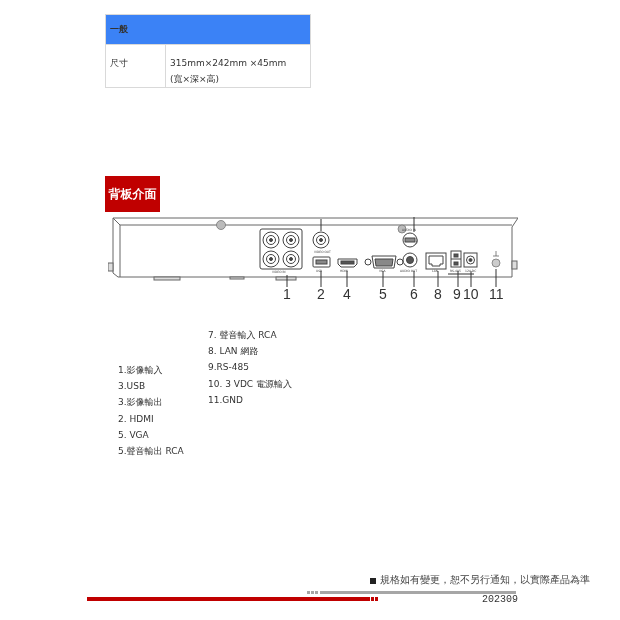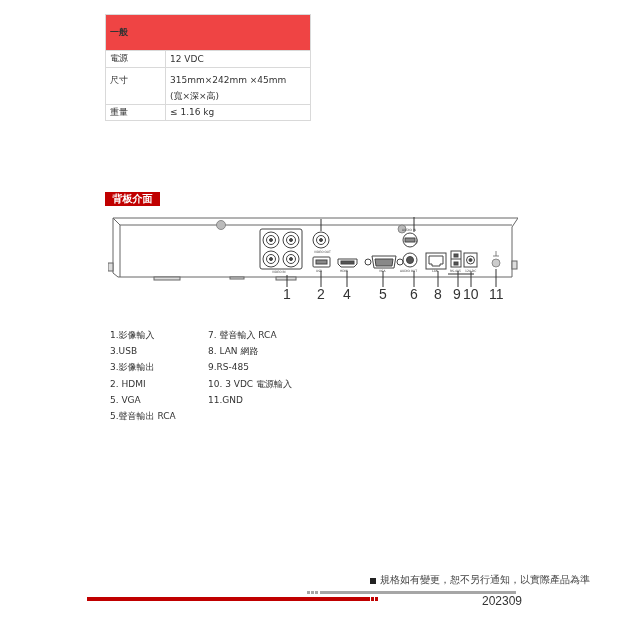--- a/index.html
+++ b/index.html
@@ -5,78 +5,70 @@
   * { box-sizing: border-box; margin: 0; padding: 0; }
   html, body { width: 620px; height: 620px; background: #ffffff; overflow: hidden; }
   body { position: relative; font-family: "DejaVu Sans", sans-serif; color: #333; }
 
   
   .spec-table {
     position: absolute; left: 105px; top: 14px; width: 206px;
     border-collapse: collapse; font-size: 9px; color: #333;
   }
   .spec-table td { border: 1px solid #d9d9d9; padding: 0 4px; height: 16.5px; vertical-align: middle; }
-  .spec-table .hdr td { background: #ef4444; font-weight: bold; height: 36px; }
+  .spec-table .hdr td { background: #3b82f6; font-weight: bold; height: 30px; }
   .spec-table td.k { width: 60px; }
   .spec-table td.v { }
-  .spec-table .tall td { height: 33px; vertical-align: top; padding-top: 4px; line-height: 16px; }
+  .spec-table .tall td { height: 33px; vertical-align: top; padding-top: 10px; line-height: 16px; }
 
   
   .section-badge {
-    position: absolute; left: 105px; top: 176px; width: 55px; height: 14px;
-    background: #c00000; color: #fff; font-size: 10px; font-weight: bold;
-    display: flex; align-items: center; justify-content: center; margin-top: 16px;
+    position: absolute; left: 105px; top: 176px; width: 55px; height: 36px;
+    background: #c00000; color: #fff; font-size: 12px; font-weight: bold;
+    display: flex; align-items: center; justify-content: center;
   }
 
   
   .device { position: absolute; left: 108px; top: 215px; width: 410px; height: 90px; }
   .device svg { width: 410px; height: 90px; display: block; }
 
   .callout-num { font-family: "Liberation Sans", sans-serif; font-size: 14px; fill: #333; }
 
   
   .legend { position: absolute; left: 110px; top: 327px; font-size: 9px; color: #333; }
   .legend .col { position: absolute; top: 0; white-space: nowrap; }
-  .legend .col1 { left: 0; }
+  .legend .col1 { left: 8px; margin-top: 35px; }
   .legend .col2 { left: 98px; }
   .legend .item { height: 16.2px; line-height: 16.2px; }
 
   
   .footer-note { position: absolute; left: 370px; top: 573px; font-size: 10px; color: #444; white-space: nowrap; }
   .footer-note .sq { display: inline-block; width: 6px; height: 6px; background: #222; margin-right: 4px; vertical-align: -1px; }
   .bar-gray { position: absolute; left: 320px; top: 591px; width: 196px; height: 3px; background: #a6a6a6; }
   .bar-gray-dots { position: absolute; left: 307px; top: 591px; width: 12px; height: 3px;
     background: repeating-linear-gradient(90deg, #a6a6a6 0 3px, transparent 3px 4px); }
   .bar-red { position: absolute; left: 87px; top: 597px; width: 280px; height: 4px; background: #c00000; }
   .bar-red-dots { position: absolute; left: 367px; top: 597px; width: 12px; height: 4px;
     background: repeating-linear-gradient(90deg, #c00000 0 3px, transparent 3px 4px); }
-  .footer-date { position: absolute; left: 482px; top: 594px; font-size: 12px; color: #333; font-family: Liberation Sans, sans-serif; }
+  .footer-date { position: absolute; left: 482px; top: 594px; font-size: 10px; color: #333; font-family: Liberation Mono, monospace; }
 </style>
 </head>
 <body>
 
 <table class="spec-table">
   <tbody>
       <tr class="hdr">
     <td colspan="2">一般</td>
-  </tr>
-  <tr>
-    <td class="k">電源</td>
-    <td class="v">12 VDC</td>
   </tr>
   <tr class="tall">
     <td class="k">尺寸</td>
     <td class="v">
       <div>315mm×242mm ×45mm</div>
       <div>(寬×深×高)</div>
     </td>
-  </tr>
-  <tr>
-    <td class="k">重量</td>
-    <td class="v">≤ 1.16 kg</td>
   </tr>
 </tbody>
   </table>
 
 <div class="section-badge">背板介面</div>
 
 <div class="device">
   <svg viewBox="0 0 410 90" xmlns="http://www.w3.org/2000/svg">
 
     <g stroke="#666" fill="#fff" stroke-width="1">

